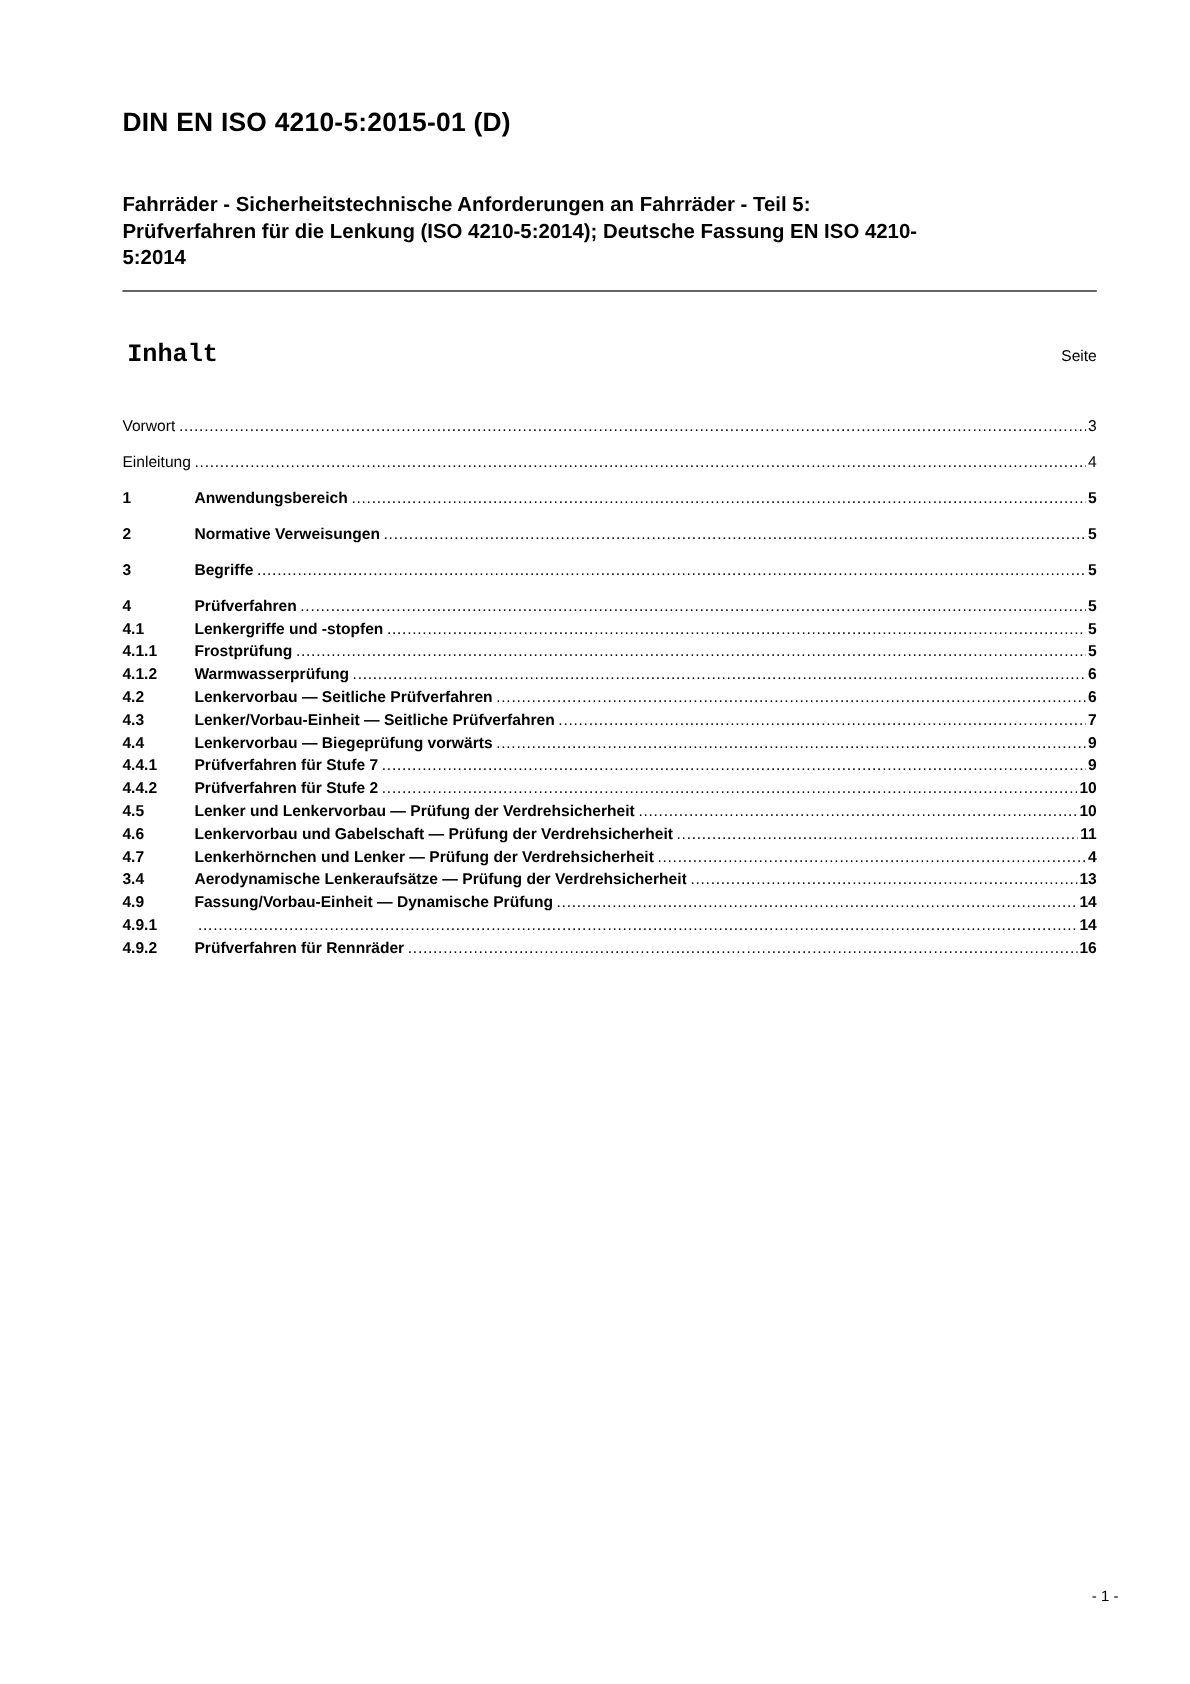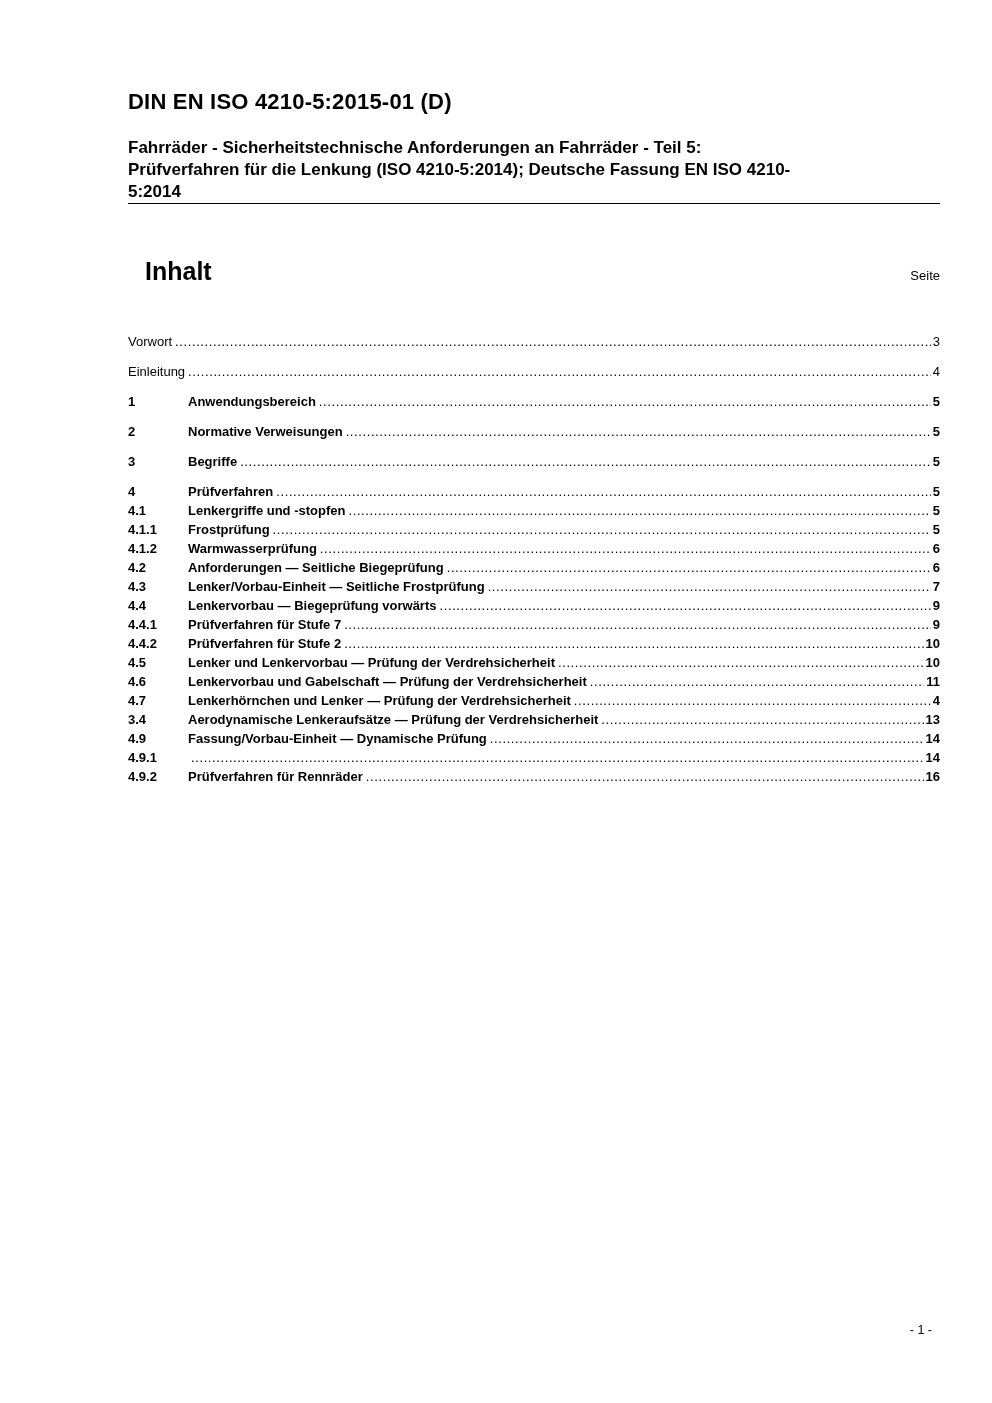--- a/index.html
+++ b/index.html
@@ -15,51 +15,52 @@
     color: #000000;
     overflow: hidden;
   }
   .page {
     position: absolute;
     inset: 0;
     background: #ffffff;
   }
   .content {
     position: absolute;
-    left: 128px;
+    left: 102px;
     width: 812px;
     top: 0;
   }
   .doc-code {
     margin: 88px 0 0 0;
     font-size: 22px;
     line-height: 28px;
     font-weight: bold;
     letter-spacing: 0.2px;
   }
   .doc-title {
-    margin-top: 21px;
+    margin-top: 44px;
     font-size: 17px;
     line-height: 22px;
     font-weight: bold;
     white-space: pre-line;
-    padding-bottom: 0;
+    padding-bottom: 16px;
     border-bottom: 1.5px solid #000000;
   }
   .toc-header {
     margin-top: 37px;
     display: flex;
     justify-content: space-between;
     align-items: baseline;
   }
   .toc-heading {
-    margin: 17px;
-    font-size: 25px;
+    margin: 4px;
+    font-size: 21px;
     line-height: 26px;
     font-weight: bold;
+    font-family: Liberation Mono, monospace;
   }
   .page-col-label {
     font-size: 13px;
     font-weight: normal;
   }
   .toc-list {
     margin-top: 31px;
   }
   .toc-row {
     display: flex;
@@ -170,27 +171,27 @@
           <span class="toc-page">5</span>
         </div>
         <div class="toc-row sub">
           <span class="toc-num">4.1.2</span>
           <span class="toc-label">Warmwasserprüfung</span>
           <span class="toc-leader">................................................................................................................................................................................................................................................</span>
           <span class="toc-page">6</span>
         </div>
         <div class="toc-row sub">
           <span class="toc-num">4.2</span>
-          <span class="toc-label">Anforderungen — Seitliche Biegeprüfung</span>
+          <span class="toc-label">Lenkervorbau — Seitliche Prüfverfahren</span>
           <span class="toc-leader">................................................................................................................................................................................................................................................</span>
           <span class="toc-page">6</span>
         </div>
         <div class="toc-row sub">
           <span class="toc-num">4.3</span>
-          <span class="toc-label">Lenker/Vorbau-Einheit — Seitliche Frostprüfung</span>
+          <span class="toc-label">Lenker/Vorbau-Einheit — Seitliche Prüfverfahren</span>
           <span class="toc-leader">................................................................................................................................................................................................................................................</span>
           <span class="toc-page">7</span>
         </div>
         <div class="toc-row sub">
           <span class="toc-num">4.4</span>
           <span class="toc-label">Lenkervorbau — Biegeprüfung vorwärts</span>
           <span class="toc-leader">................................................................................................................................................................................................................................................</span>
           <span class="toc-page">9</span>
         </div>
         <div class="toc-row sub">

